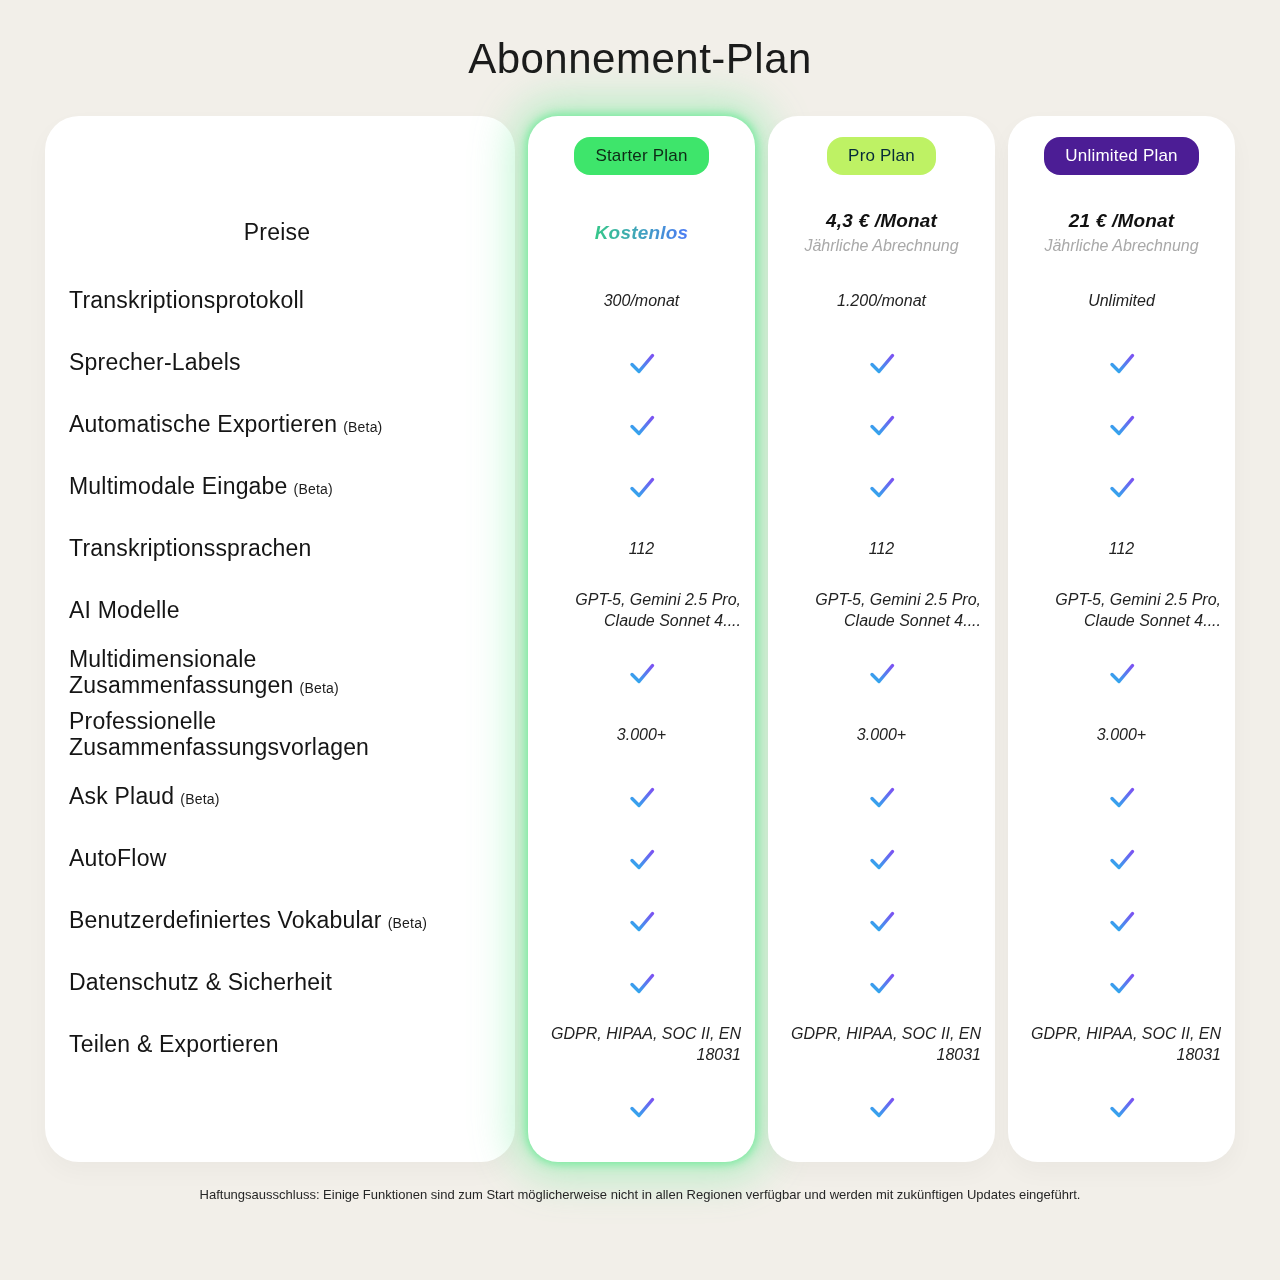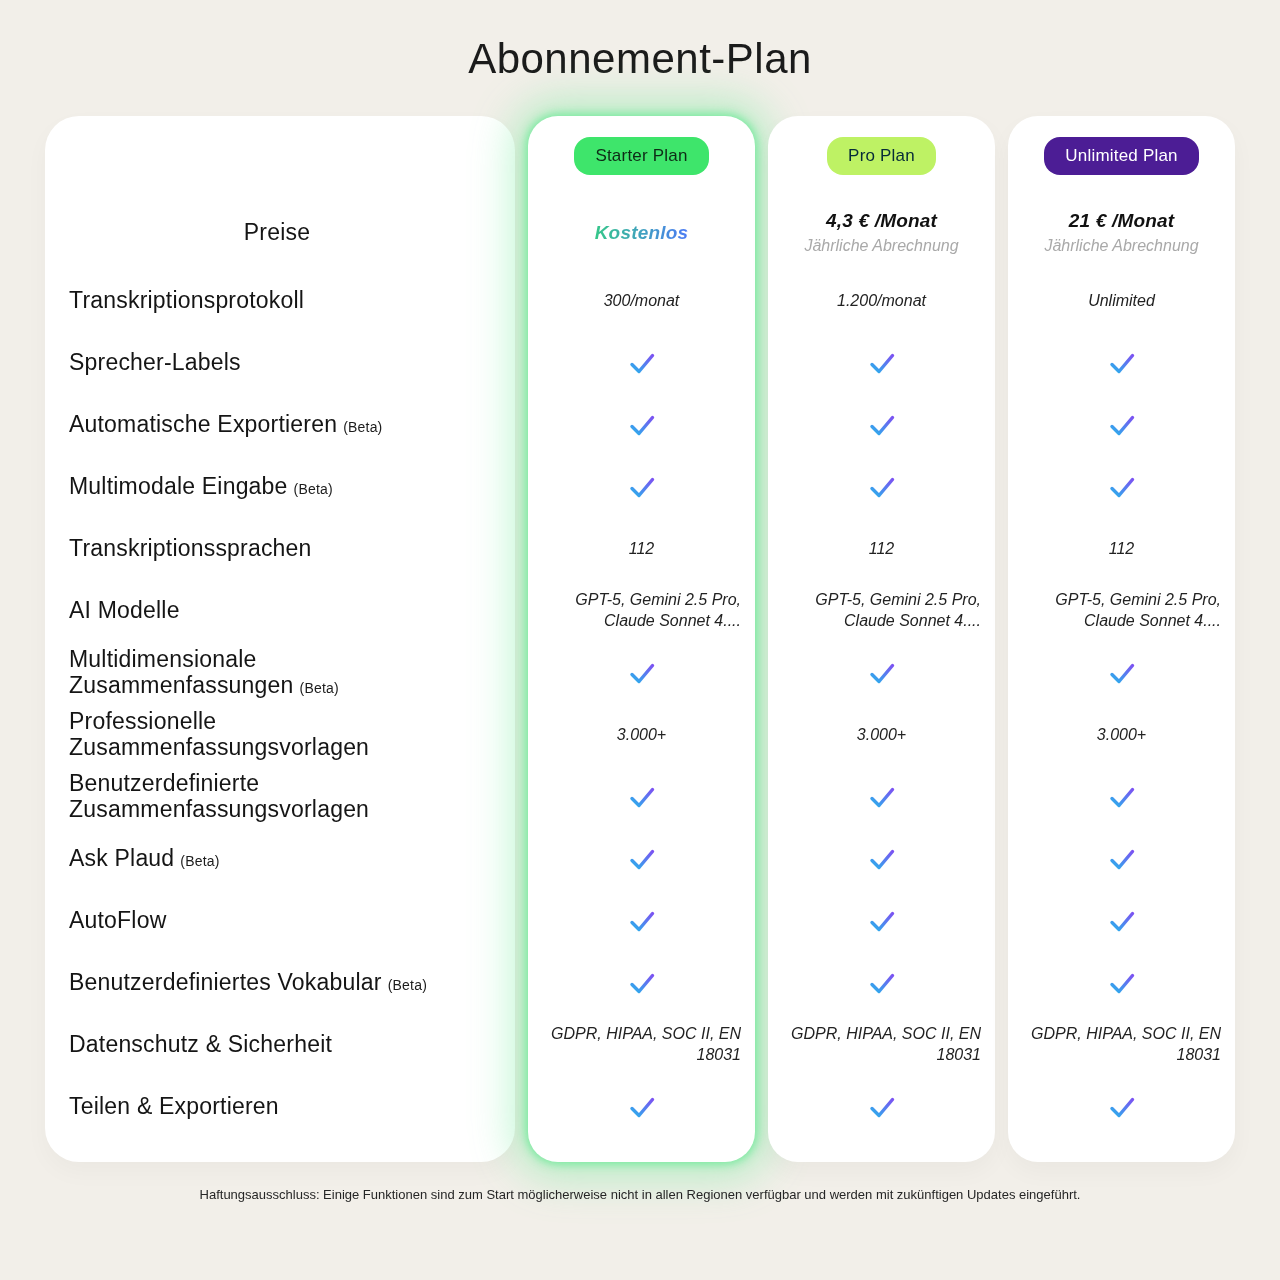--- a/index.html
+++ b/index.html
@@ -86,23 +86,20 @@
     <div class="frow">
       <span class="flabel"><span>AI Modelle</span><span class="beta"></span></span>
     </div>
     <div class="frow">
       <span class="flabel"><span>Multidimensionale Zusammenfassungen</span><span class="beta">(Beta)</span></span>
     </div>
     <div class="frow">
       <span class="flabel"><span>Professionelle Zusammenfassungsvorlagen</span><span class="beta"></span></span>
     </div>
     <div class="frow">
-      <span class="flabel"><span>Benutzerdefinierte Zusammenfassungsvorlagen</span><span class="beta"></span></span>
-    </div>
-    <div class="frow">
       <span class="flabel"><span>Ask Plaud</span><span class="beta">(Beta)</span></span>
     </div>
     <div class="frow">
       <span class="flabel"><span>AutoFlow</span><span class="beta"></span></span>
     </div>
     <div class="frow">
       <span class="flabel"><span>Benutzerdefiniertes Vokabular</span><span class="beta">(Beta)</span></span>
     </div>
     <div class="frow">
       <span class="flabel"><span>Datenschutz &amp; Sicherheit</span><span class="beta"></span></span>

